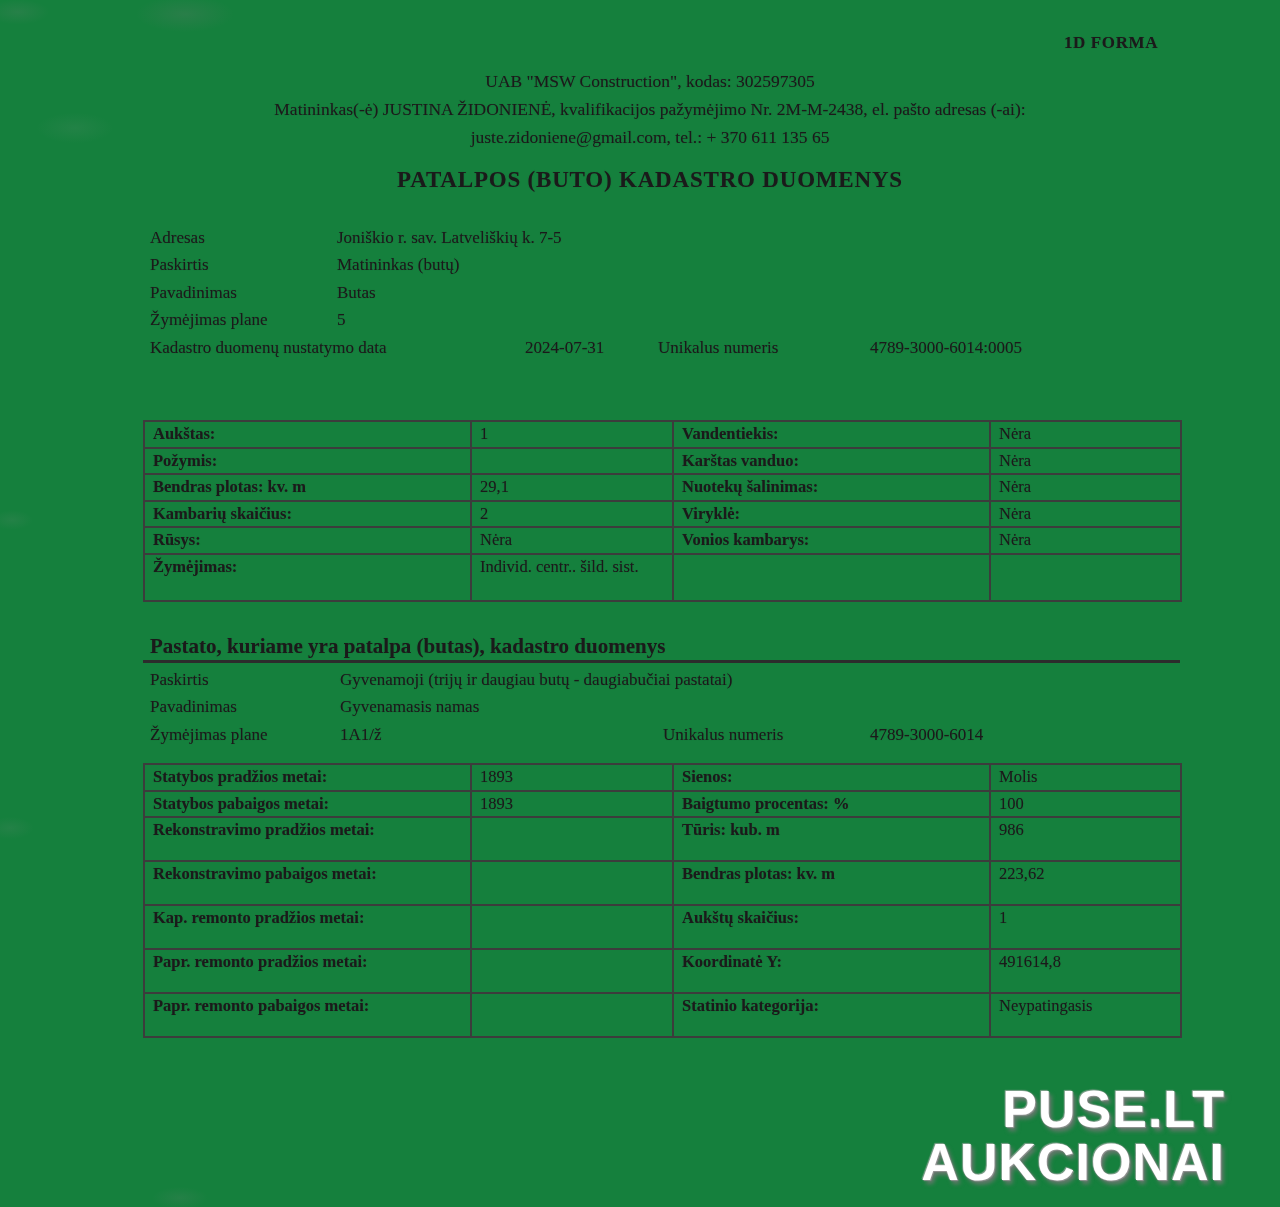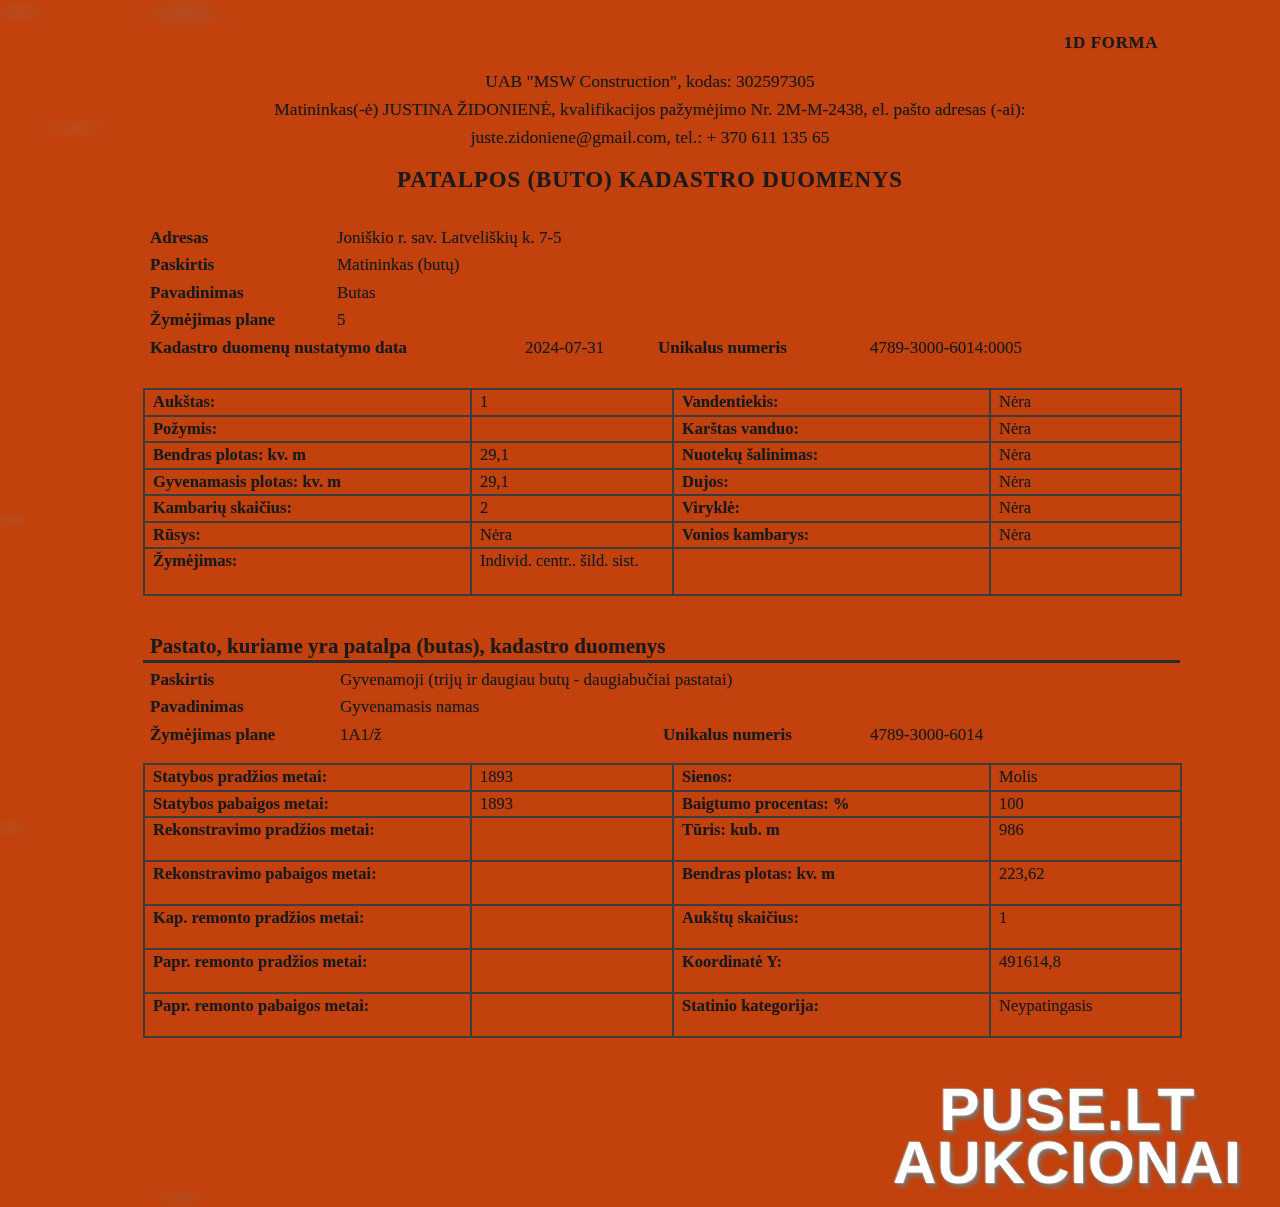--- a/index.html
+++ b/index.html
@@ -1,19 +1,19 @@
 <!DOCTYPE html>
 <html><head>
 <meta charset="utf-8">
 <style>
   html,body{margin:0;padding:0;background:#ffffff;}
   .page{
     position:relative;
     width:1280px;height:1207px;
-    background:#c2410c;
+    background:#15803d;
     font-family:"Liberation Serif", serif;
     color:#1a1a1a;
     overflow:hidden;
   }
   .page .txt, .page td, .page .flabel, .page .fvalue, .page .sect-heading,
   .page .doc-title, .page .form-code, .page .header-block div{
     text-shadow:0 0 0.7px rgba(45,45,45,0.5);
   }
   
   .noise{
@@ -41,47 +41,47 @@
   .sect{position:absolute;font-size:17px;}
   .sect1{top:224px;left:150px;width:1030px;}
   .sect2{top:636px;left:143px;width:1037px;}
   .sect2 .inner{padding-left:7px;}
   .sect-heading{font-weight:bold;line-height:27px;}
   .sect2 .sect-heading{
     font-size:21px;line-height:21px;
     padding:0 0 3px 7px;border-bottom:3px solid #2c2c2c;margin-bottom:3px;
   }
   .frow{display:flex;line-height:27.4px;}
-  .flabel{font-weight:bold;flex:0 0 auto;}
+  .flabel{font-weight:normal;flex:0 0 auto;}
   .fvalue{flex:0 0 auto;}
   .w187{width:187px;} .w375{width:375px;} .w133{width:133px;} .w212{width:212px;}
   .w190{width:190px;} .w323{width:323px;} .w207{width:207px;}
   .dtable{
     position:absolute;left:143px;width:1037px;
     border-collapse:collapse;table-layout:fixed;
     font-size:16.5px;
   }
   .dtable td{
     border:2px solid #3c3c3c;
     padding:1px 8px 2px;vertical-align:top;line-height:21.5px;
     overflow:hidden;
   }
   .dtable td.lbl{font-weight:bold;}
-  #premises-table{top:388px;}
+  #premises-table{top:420px;}
   #premises-table tr{height:26px;}
   #premises-table tr:last-child{height:47px;}
   #building-table{top:763px;}
   #building-table tr{height:44px;}
   #building-table tr:nth-child(1){height:25px;}
   #building-table tr:nth-child(2){height:25px;}
   .watermark{
-    position:absolute;right:38px;bottom:18px;
-    text-align:center;
+    position:absolute;right:55px;bottom:18px;
+    text-align:right;
     font-family:"Liberation Sans", sans-serif;
-    font-weight:bold;font-size:60px;line-height:53px;letter-spacing:1px;
+    font-weight:bold;font-size:52px;line-height:53px;letter-spacing:1px;
     color:#ffffff;
     text-shadow:
       -1px -1px 1px rgba(178,178,178,0.6),
        1px  1px 1px rgba(150,150,150,0.9),
        3px  4px 4px rgba(118,118,118,0.85),
        0 0 2px rgba(160,160,160,0.8);
   }
 </style>
 </head>
 <body>
@@ -141,26 +141,20 @@
         <tr>
           <td class="lbl">Požymis:</td>
           <td class="val"></td>
           <td class="lbl">Karštas vanduo:</td>
           <td class="val">Nėra</td>
         </tr>
         <tr>
           <td class="lbl">Bendras plotas: kv. m</td>
           <td class="val">29,1</td>
           <td class="lbl">Nuotekų šalinimas:</td>
-          <td class="val">Nėra</td>
-        </tr>
-        <tr>
-          <td class="lbl">Gyvenamasis plotas: kv. m</td>
-          <td class="val">29,1</td>
-          <td class="lbl">Dujos:</td>
           <td class="val">Nėra</td>
         </tr>
         <tr>
           <td class="lbl">Kambarių skaičius:</td>
           <td class="val">2</td>
           <td class="lbl">Viryklė:</td>
           <td class="val">Nėra</td>
         </tr>
         <tr>
           <td class="lbl">Rūsys:</td>

